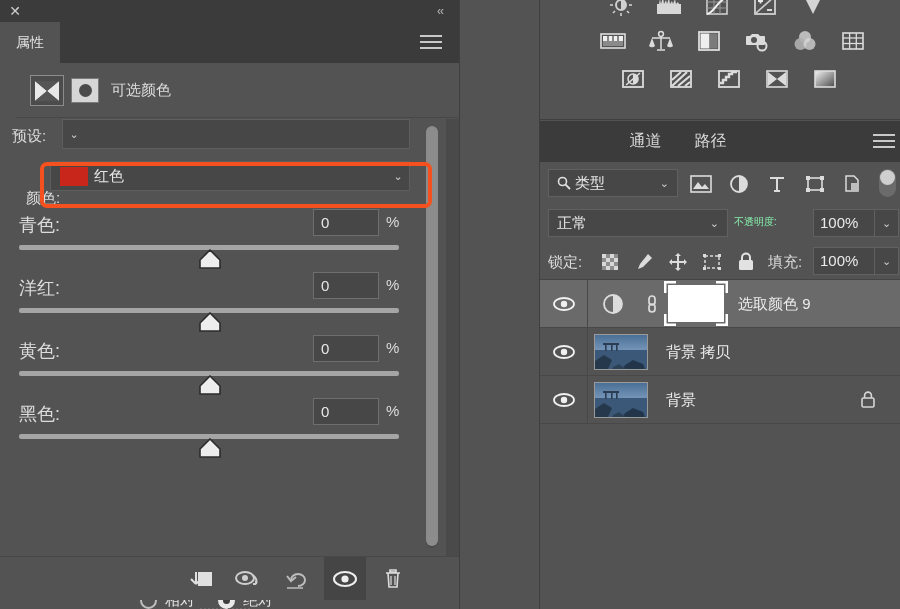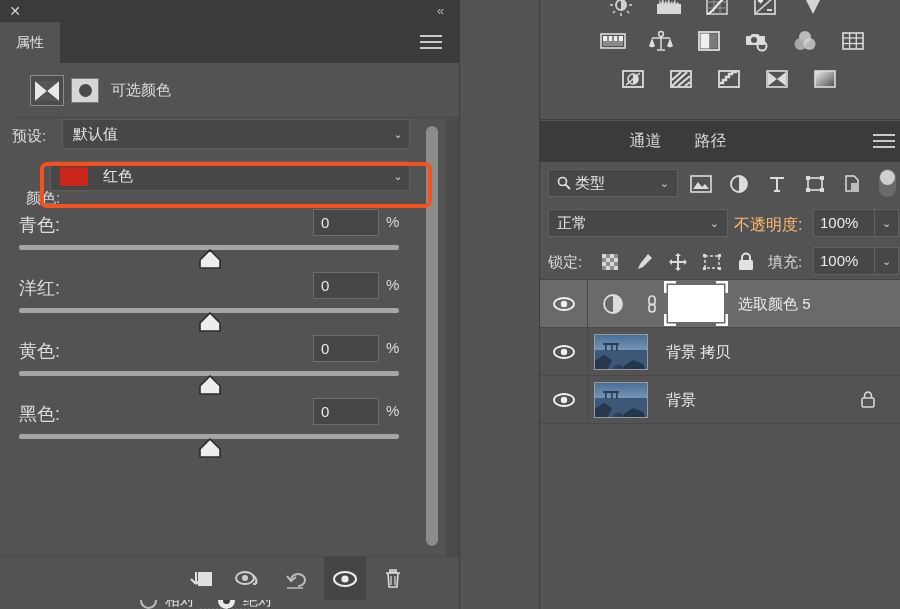--- a/index.html
+++ b/index.html
@@ -233,21 +233,21 @@
     position: absolute; left: 0; top: 83px; width: 360px; height: 38px;
     background: #535353;
   }
   .blend-combo {
     position: absolute; left: 8px; top: 5px; width: 180px; height: 28px;
     background: #474747; border: 1px solid #616161;
     display: flex; align-items: center; cursor: pointer;
   }
   .blend-combo .btext { color: #e6e6e6; font-size: 15px; margin-left: 8px; }
   .blend-combo .bcaret { position: absolute; right: 8px; color: #cfcfcf; font-size: 11px; }
-  .op-label { position: absolute; left: 194px; top: 11px; color: #fdba74; font-size: 16px; }
+  .op-label { position: absolute; left: 194px; top: 11px; color: #86efac; font-size: 10px; }
   .op-field {
     position: absolute; left: 814px; top: 5px; height: 28px;
     background: #474747; border: 1px solid #616161;
     color: #eaeaea; font-size: 15px; line-height: 26px; padding: 0 6px; cursor: text;
   }
   .op-caret {
     position: absolute; top: 5px; width: 24px; height: 28px;
     background: #474747; border: 1px solid #616161; border-left: none;
     color: #cfcfcf; font-size: 11px; text-align: center; line-height: 26px; cursor: pointer;
   }
@@ -318,28 +318,27 @@
       <div class="mask-thumb-small">
         <div class="dot"></div>
       </div>
       <div class="props-header-title">可选颜色</div>
     </div>
 
     <div class="props-body">
 
       <div class="row-label" style="left:12px; top:8px;">预设:</div>
       <div class="combo" style="left:62px; top:0px; width:348px;">
-        <span class="combo-text">默认值</span>
         <span class="caret">⌄</span>
       </div>
 
       <div class="row-label" style="left:26px; top:50px;margin-top:20px;">颜色:</div>
       <div class="combo" style="left:50px; top:42px; width:360px;">
         <span class="swatch-red" style="background:#c8261a;"></span>
-        <span class="combo-text" style="margin-left:15px;">红色</span>
+        <span class="combo-text" style="margin-left:6px;">红色</span>
         <span class="caret">⌄</span>
       </div>
 
       <div class="slider-group" style="top:94px;">
         <div class="sl-label">青色:</div>
         <div class="sl-input">0</div>
         <div class="sl-pct">%</div>
         <div class="sl-track"></div>
         <div class="sl-handle">
           <svg width="22" height="20" viewBox="0 0 22 20">
@@ -736,21 +735,21 @@
         </div>
         <div style="position:absolute; left:128px; top:5px; width:56px; height:37px; background:#ffffff;"></div>
         <svg style="position:absolute; left:124px; top:1px;" width="64" height="45" viewBox="0 0 64 45">
           <g stroke="#ffffff" stroke-width="3" fill="none">
             <path d="M1 12 L1 1 L12 1"></path>
               <path d="M52 1 L63 1 L63 12"></path>
             <path d="M63 33 L63 44 L52 44"></path>
               <path d="M12 44 L1 44 L1 33"></path>
           </g>
         </svg>
-        <div class="layer-name" style="left:198px;">选取颜色 5</div>
+        <div class="layer-name" style="left:198px;">选取颜色 9</div>
       </div>
 
       <div class="layer-row" style="top:207px;">
         <div class="eye-cell">
           <svg width="24" height="16" viewBox="0 0 24 16">
             <ellipse cx="12" cy="8" rx="10" ry="6" fill="none" stroke="#f0f0f0" stroke-width="1.8"></ellipse>
             <circle cx="12" cy="8" r="3.2" fill="#f0f0f0"></circle>
           </svg>
         </div>
         <div class="layer-thumb-photo">

